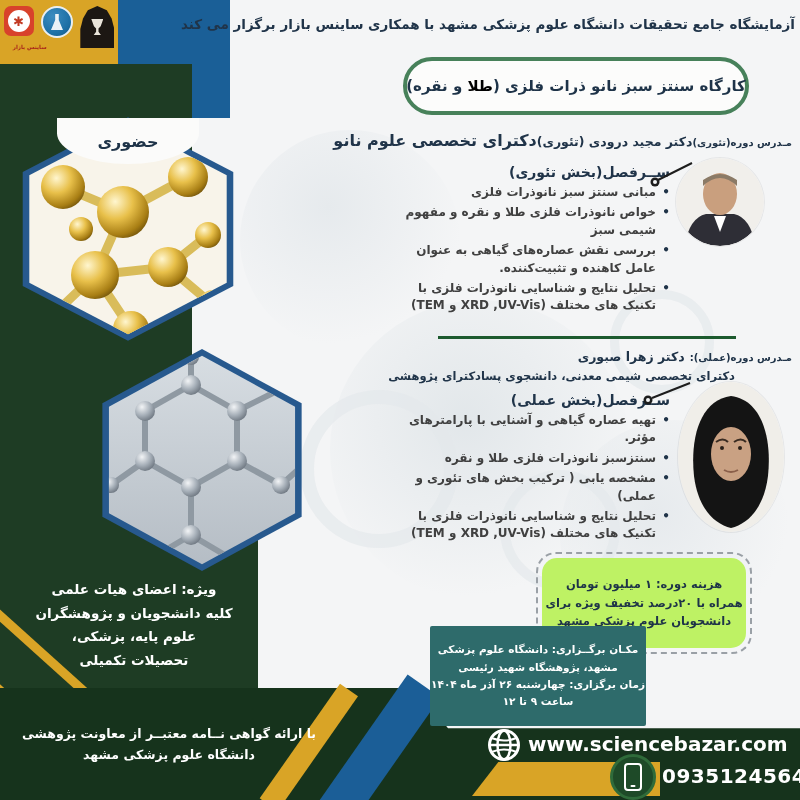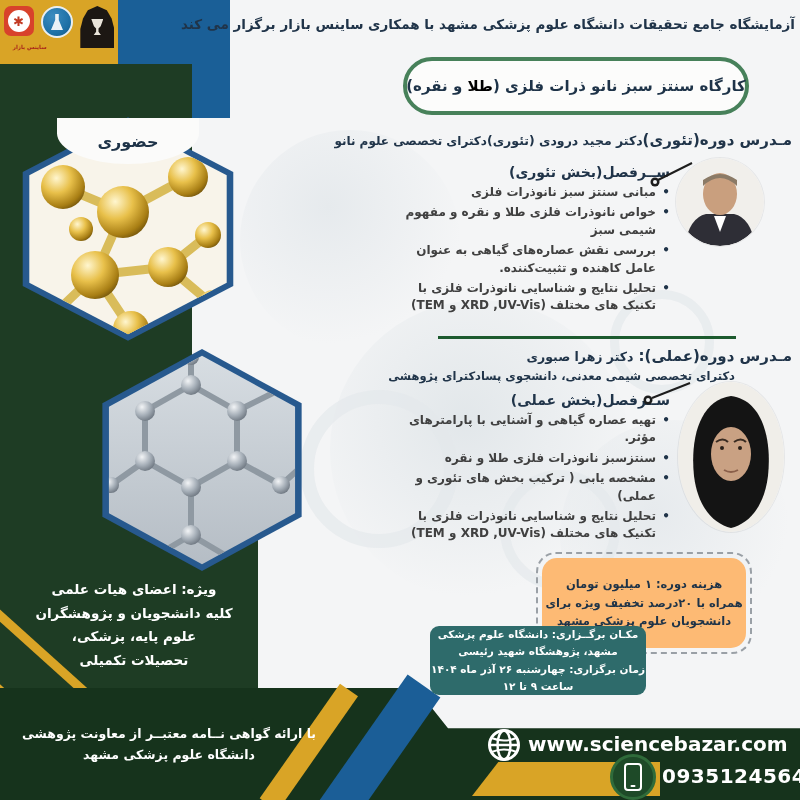--- a/index.html
+++ b/index.html
@@ -48,42 +48,42 @@
 
   
   .audience{position:absolute;left:8px;top:578px;width:252px;z-index:4;color:#fff;text-align:center;direction:rtl;font-size:13.5px;font-weight:bold;line-height:1.75;}
 
   
   .organizer-line{position:absolute;left:225px;top:16px;width:570px;text-align:center;direction:rtl;color:#203449;font-size:13.5px;font-weight:bold;white-space:nowrap;}
   .title-pill{position:absolute;left:403px;top:57px;width:346px;height:58px;background:#fcfcfb;border:4px solid #47815a;border-radius:31px;box-sizing:border-box;display:flex;align-items:center;justify-content:center;z-index:2;}
   .title-text{direction:rtl;white-space:nowrap;color:#1e3348;font-size:15px;font-weight:bold;}
   .title-gold{color:#000000;}
   .instr1-row{position:absolute;left:388px;top:131px;width:404px;display:flex;direction:rtl;justify-content:space-between;align-items:baseline;white-space:nowrap;}
-  .role-label{font-size:15px;font-weight:bold;color:#203449;}
+  .role-label{font-size:10px;font-weight:bold;color:#203449;}
   .instr-name{font-size:12.5px;font-weight:bold;color:#203449;}
-  .instr-degree{font-size:12px;font-weight:bold;color:#203449;}
+  .instr-degree{font-size:16px;font-weight:bold;color:#203449;}
   .photo{position:absolute;border-radius:50%;overflow:hidden;box-shadow:0 0 0 1px rgba(0,0,0,.06);}
   .photo1{left:676px;top:158px;width:88px;height:88px;}
   .photo2{left:678px;top:382px;width:106px;height:150px;}
   .pointer{position:absolute;z-index:2;}
   .syllabus{position:absolute;left:392px;width:278px;direction:rtl;}
   .syllabus-title{font-size:14px;font-weight:bold;color:#203449;margin:0 0 4px 0;}
   .bullets{list-style:none;margin:0;padding:0;font-size:12px;font-weight:bold;color:#404040;line-height:1.45;}
   .bullets li{position:relative;padding-right:14px;margin-bottom:3px;}
   .bullets li::before{content:"•";position:absolute;right:0;top:0;color:#203449;}
   .syl1{top:164px;}
   .syl2{top:392px;}
   .divider{position:absolute;left:438px;top:336px;width:298px;height:3px;background:#1c5a2e;}
   .instr2-head{position:absolute;left:440px;top:346px;width:352px;direction:rtl;text-align:right;white-space:nowrap;}
   .instr2-degree{position:absolute;left:395px;top:369px;width:340px;direction:rtl;text-align:left;font-size:11.5px;font-weight:bold;color:#203449;white-space:nowrap;}
 
   
   .price-outer{position:absolute;left:536px;top:552px;width:216px;height:102px;border:2px dashed #9aa0a6;border-radius:20px;box-sizing:border-box;z-index:4;}
-  .price-box{position:absolute;inset:4px;background:#fdba74;border-radius:15px;display:flex;flex-direction:column;align-items:center;justify-content:center;direction:rtl;color:#1e3348;font-size:11.5px;font-weight:bold;line-height:1.6;text-align:center;}
-  .venue-box{position:absolute;left:430px;top:626px;width:216px;height:69px;background:#2e6b6b;border-radius:9px;display:flex;flex-direction:column;align-items:center;justify-content:center;direction:rtl;color:#fff;font-size:10.5px;font-weight:bold;line-height:1.65;text-align:center;z-index:6;}
+  .price-box{position:absolute;inset:4px;background:#bef264;border-radius:15px;display:flex;flex-direction:column;align-items:center;justify-content:center;direction:rtl;color:#1e3348;font-size:11.5px;font-weight:bold;line-height:1.6;text-align:center;}
+  .venue-box{position:absolute;left:430px;top:626px;width:216px;height:100px;background:#2e6b6b;border-radius:2px;display:flex;flex-direction:column;align-items:center;justify-content:center;direction:rtl;color:#fff;font-size:10.5px;font-weight:bold;line-height:1.65;text-align:center;z-index:6;}
 
   
   .footer{position:absolute;left:0;top:688px;width:800px;height:112px;background:#16331c;clip-path:polygon(0 0,52% 0,56% 36%,100% 36%,100% 100%,0 100%);z-index:3;}
   .stripe{position:absolute;transform:rotate(35deg);transform-origin:center top;z-index:4;}
   .stripe-gold{left:338px;top:690px;width:22px;height:140px;background:#d9a426;}
   .stripe-blue{left:404px;top:686px;width:40px;height:155px;background:#1b5e97;}
   .cert-text{position:absolute;left:8px;top:724px;width:322px;z-index:5;color:#fff;direction:rtl;text-align:center;font-size:12.5px;font-weight:bold;line-height:1.65;}
   .globe{position:absolute;left:487px;top:728px;width:34px;height:34px;z-index:5;}
   .website{position:absolute;left:528px;top:732px;z-index:5;color:#fff;font-size:20px;font-weight:bold;white-space:nowrap;}
   .gold-bar{position:absolute;left:472px;top:762px;width:188px;height:34px;background:#d9a426;clip-path:polygon(14% 0,100% 0,100% 100%,0 100%);z-index:4;}

